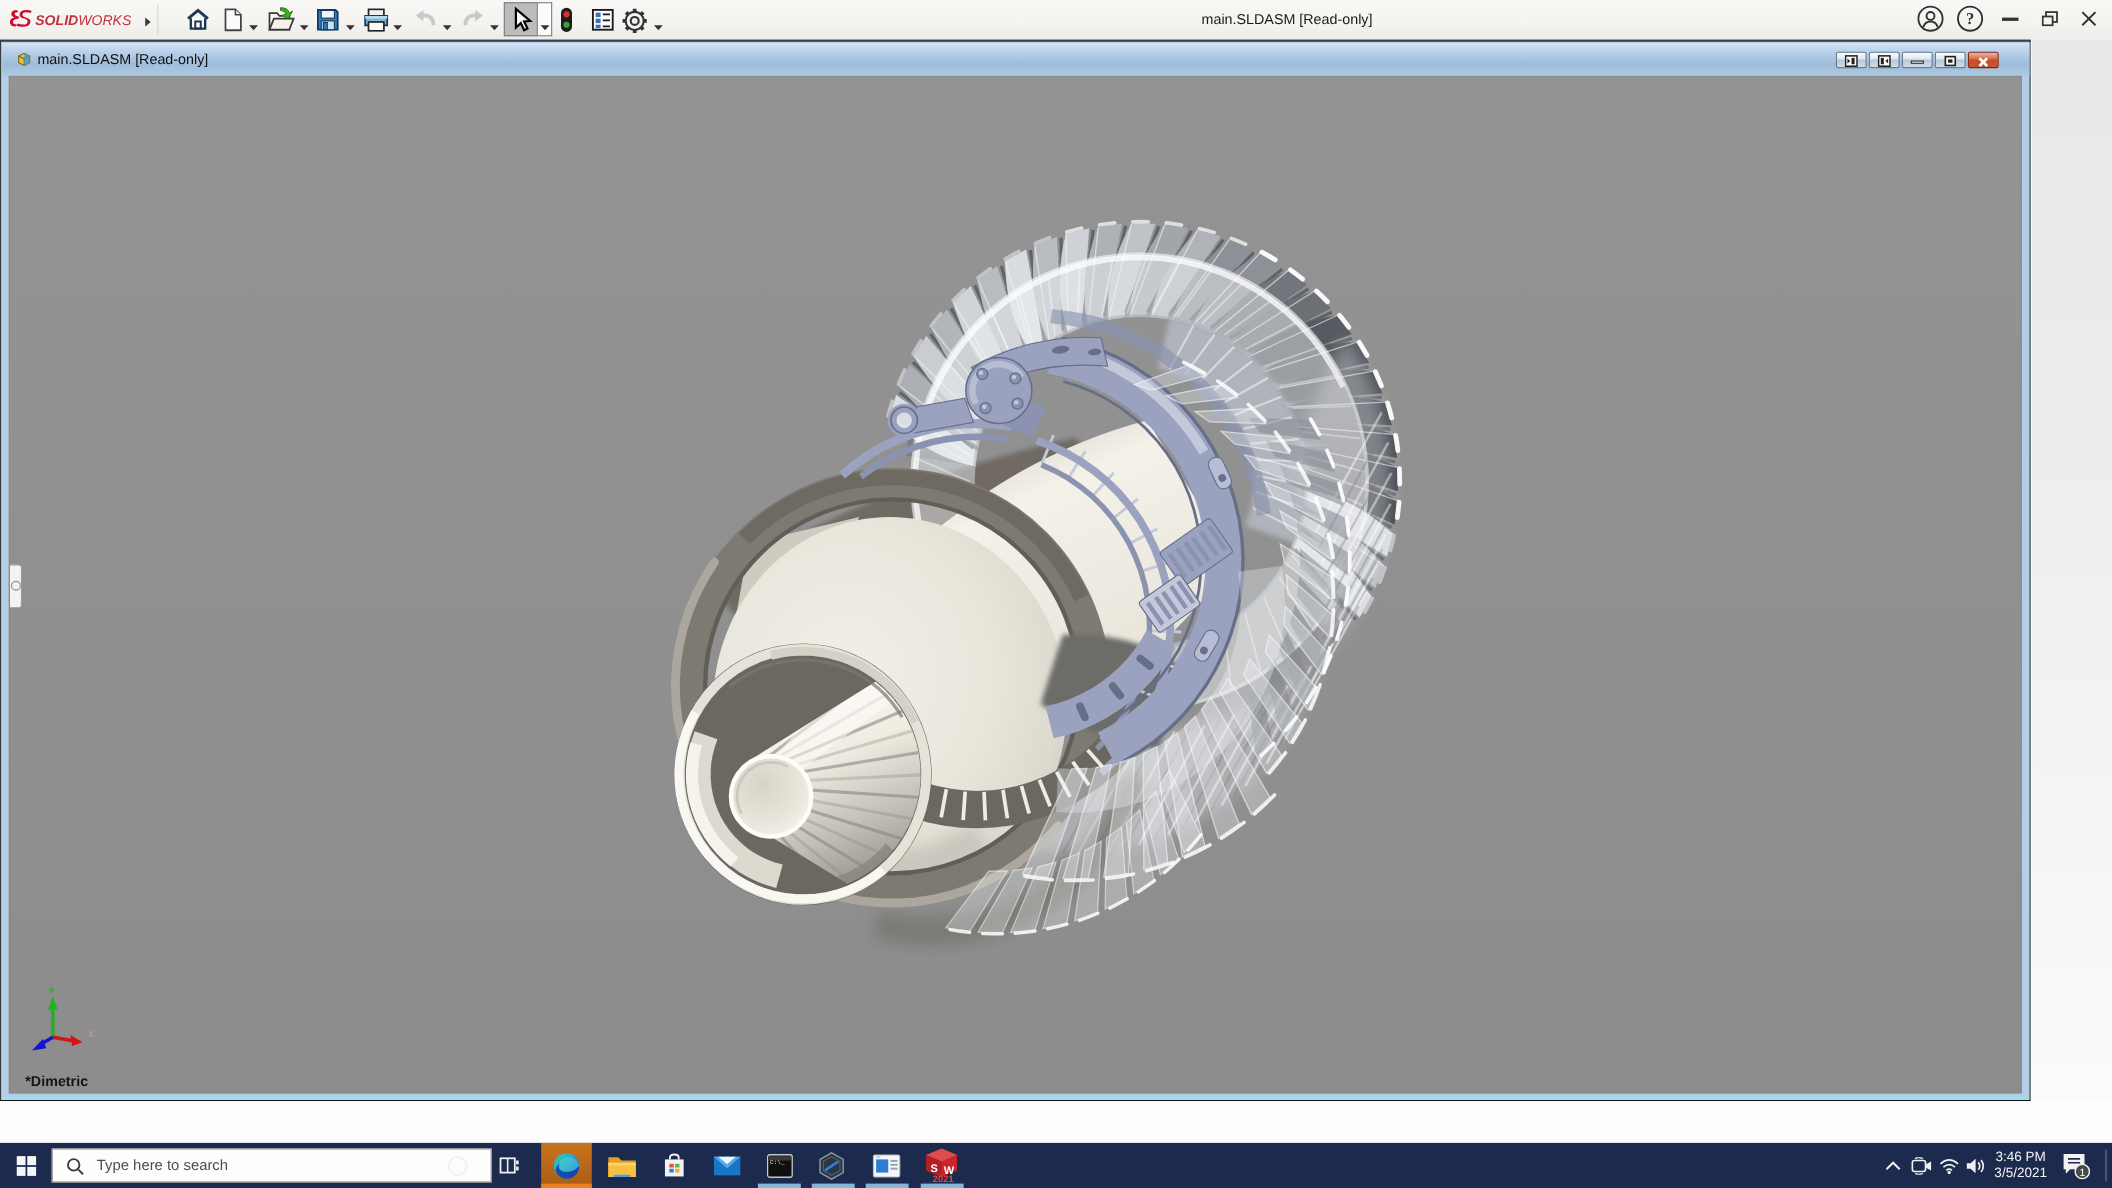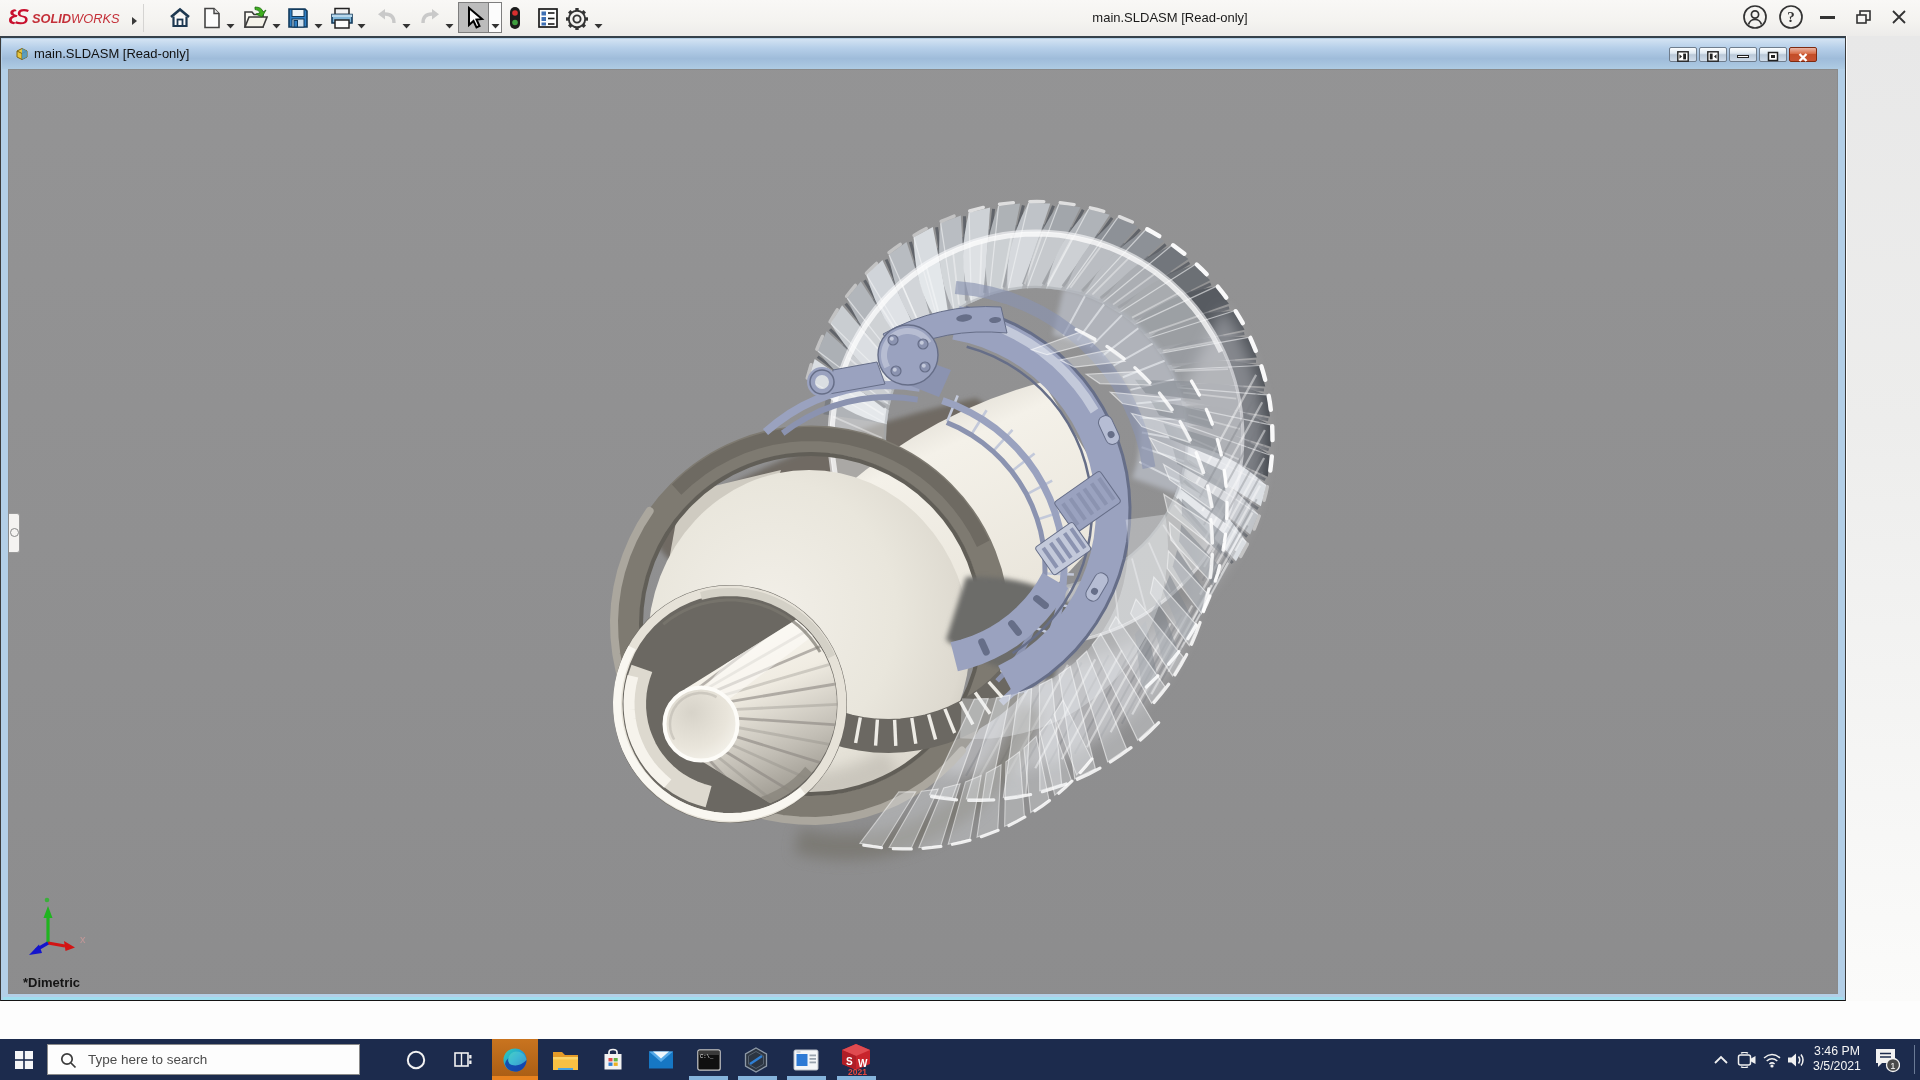--- a/index.html
+++ b/index.html
@@ -14,21 +14,21 @@
 #viewport { position:absolute; left:7px; top:31px; width:1830px; height:925px; overflow:hidden;
   border:1px solid #8a8a8a; background:#909090; }
 #scene { position:absolute; left:-8px; top:-68px; }
 #dimetric { position:absolute; left:14px; top:905px; font-size:13px; font-weight:bold; color:#141414; }
 #lefttab { position:absolute; left:0px; top:443px; width:11px; height:40px; background:#f4f3f1; border:1px solid #9a9a9a; border-left:none; border-radius:0 3px 3px 0; }
 #lefttab div { width:9px; height:9px; border:1.5px solid #8a8a8a; border-radius:50%; margin:14px auto; }
 #rightpane { position:absolute; left:1847px; top:36px; width:73px; height:965px;
   background:linear-gradient(180deg,#e8e8e8 0%,#ededec 40%,#fbfbfa 100%); }
 #statusbar { position:absolute; left:0; top:1001px; width:1920px; height:38px; background:#fdfdfd; }
 #taskbar { position:absolute; left:0; top:1039px; width:1920px; height:41px; background:#1c2b4d; }
-#searchbox { position:absolute; left:47px; top:5px; width:313px; height:31px; background:#fdfdfd; border:1px solid #8a8a8a; }
+#searchbox { position:absolute; left:47px; top:5px; width:400px; height:31px; background:#fdfdfd; border:1px solid #8a8a8a; }
 #searchbox span { position:absolute; left:40px; top:7px; font-size:13.5px; color:#4c4c4c; }
 </style></head>
 <body>
 <div id="topbar">
 <div style="position:absolute;left:8px;top:6px"><svg width="120" height="24" viewBox="0 0 120 24">
 <g fill="#c8102e">
           <path d="M7.2,3.2 Q2.6,3.4 2.3,6.4 Q2.1,8.6 5.2,9.8 Q1.2,10.6 1.0,13.9 Q0.8,17.6 6.0,18.2 L7.6,16.4 Q3.6,16.2 3.8,13.8 Q4.0,11.4 8.6,11.0 L9.6,9.2 Q5.2,8.7 5.4,6.6 Q5.6,4.9 8.7,4.9 Z"></path>
 <path d="M16.1,3.1 Q10.3,3.1 9.8,7.0 Q9.4,10.2 13.9,10.9 Q17.4,11.5 17.1,13.9 Q16.8,16.3 12.9,16.2 Q10.6,16.2 8.3,15.3 L6.9,17.3 Q9.3,18.3 12.5,18.3 Q19.0,18.3 19.6,14.2 Q20.1,10.6 15.4,9.8 Q12.2,9.2 12.4,7.2 Q12.6,5.1 15.9,5.2 Q18.0,5.2 19.8,5.9 L20.9,4.0 Q18.6,3.1 16.1,3.1 Z"></path>
         </g>
 <text x="24" y="17" font-family="Liberation Sans" font-size="12.8" font-weight="bold" font-style="italic" fill="#c43039">SOLID<tspan font-weight="normal">WORKS</tspan></text>

